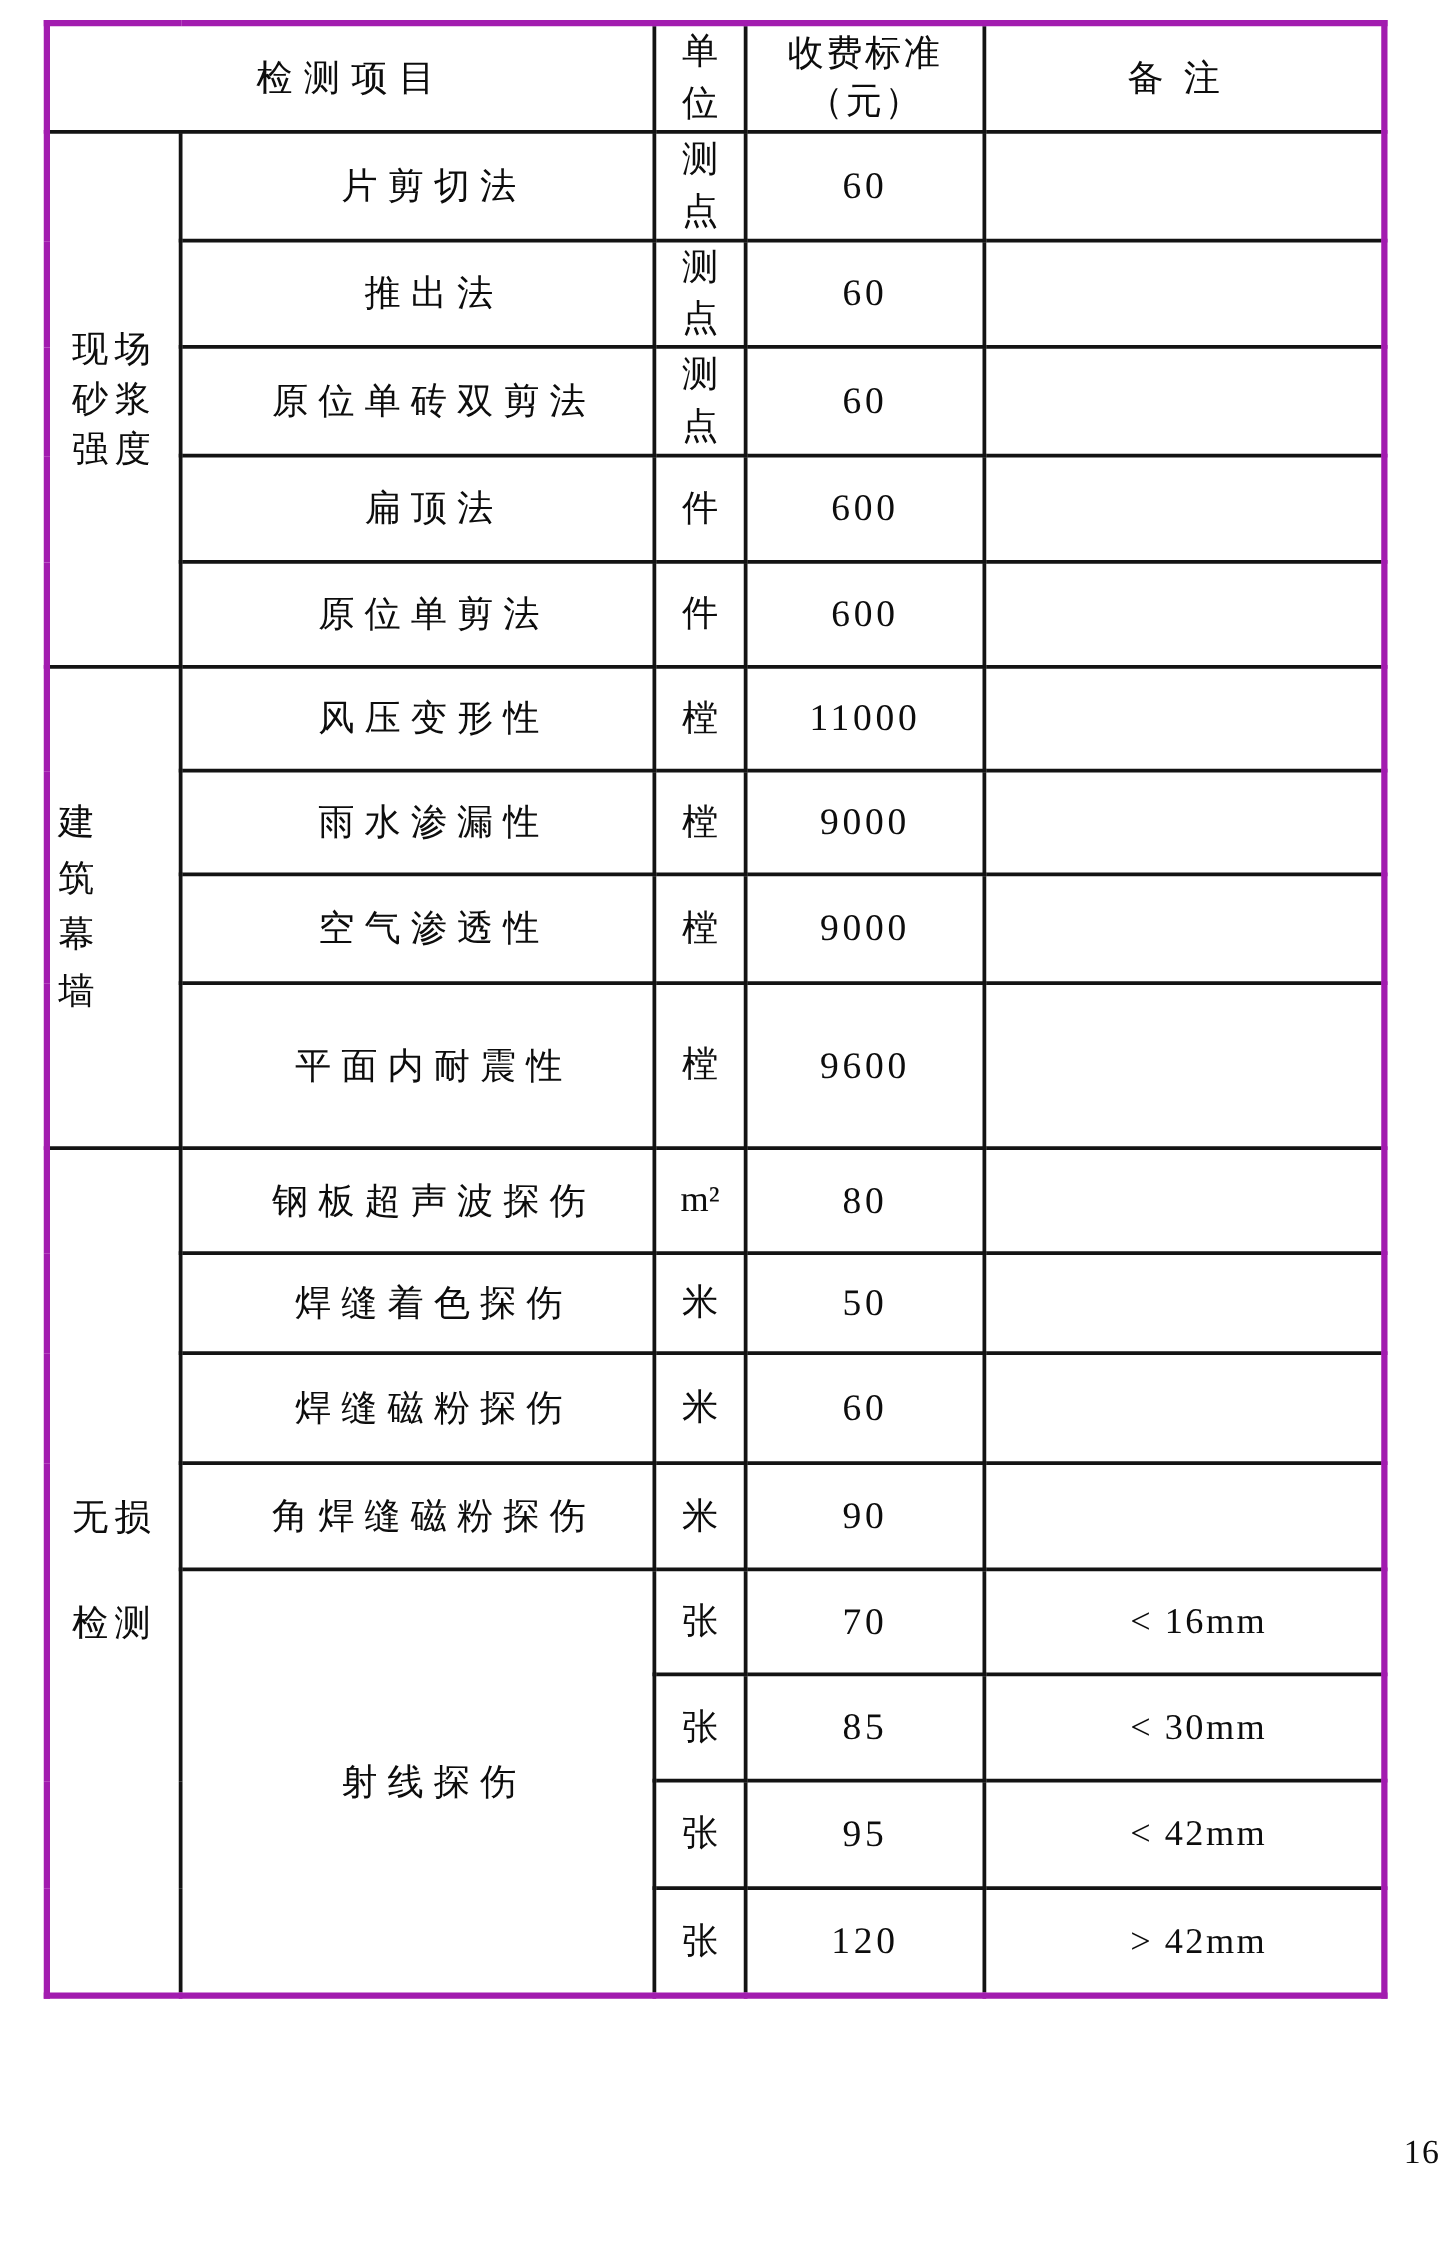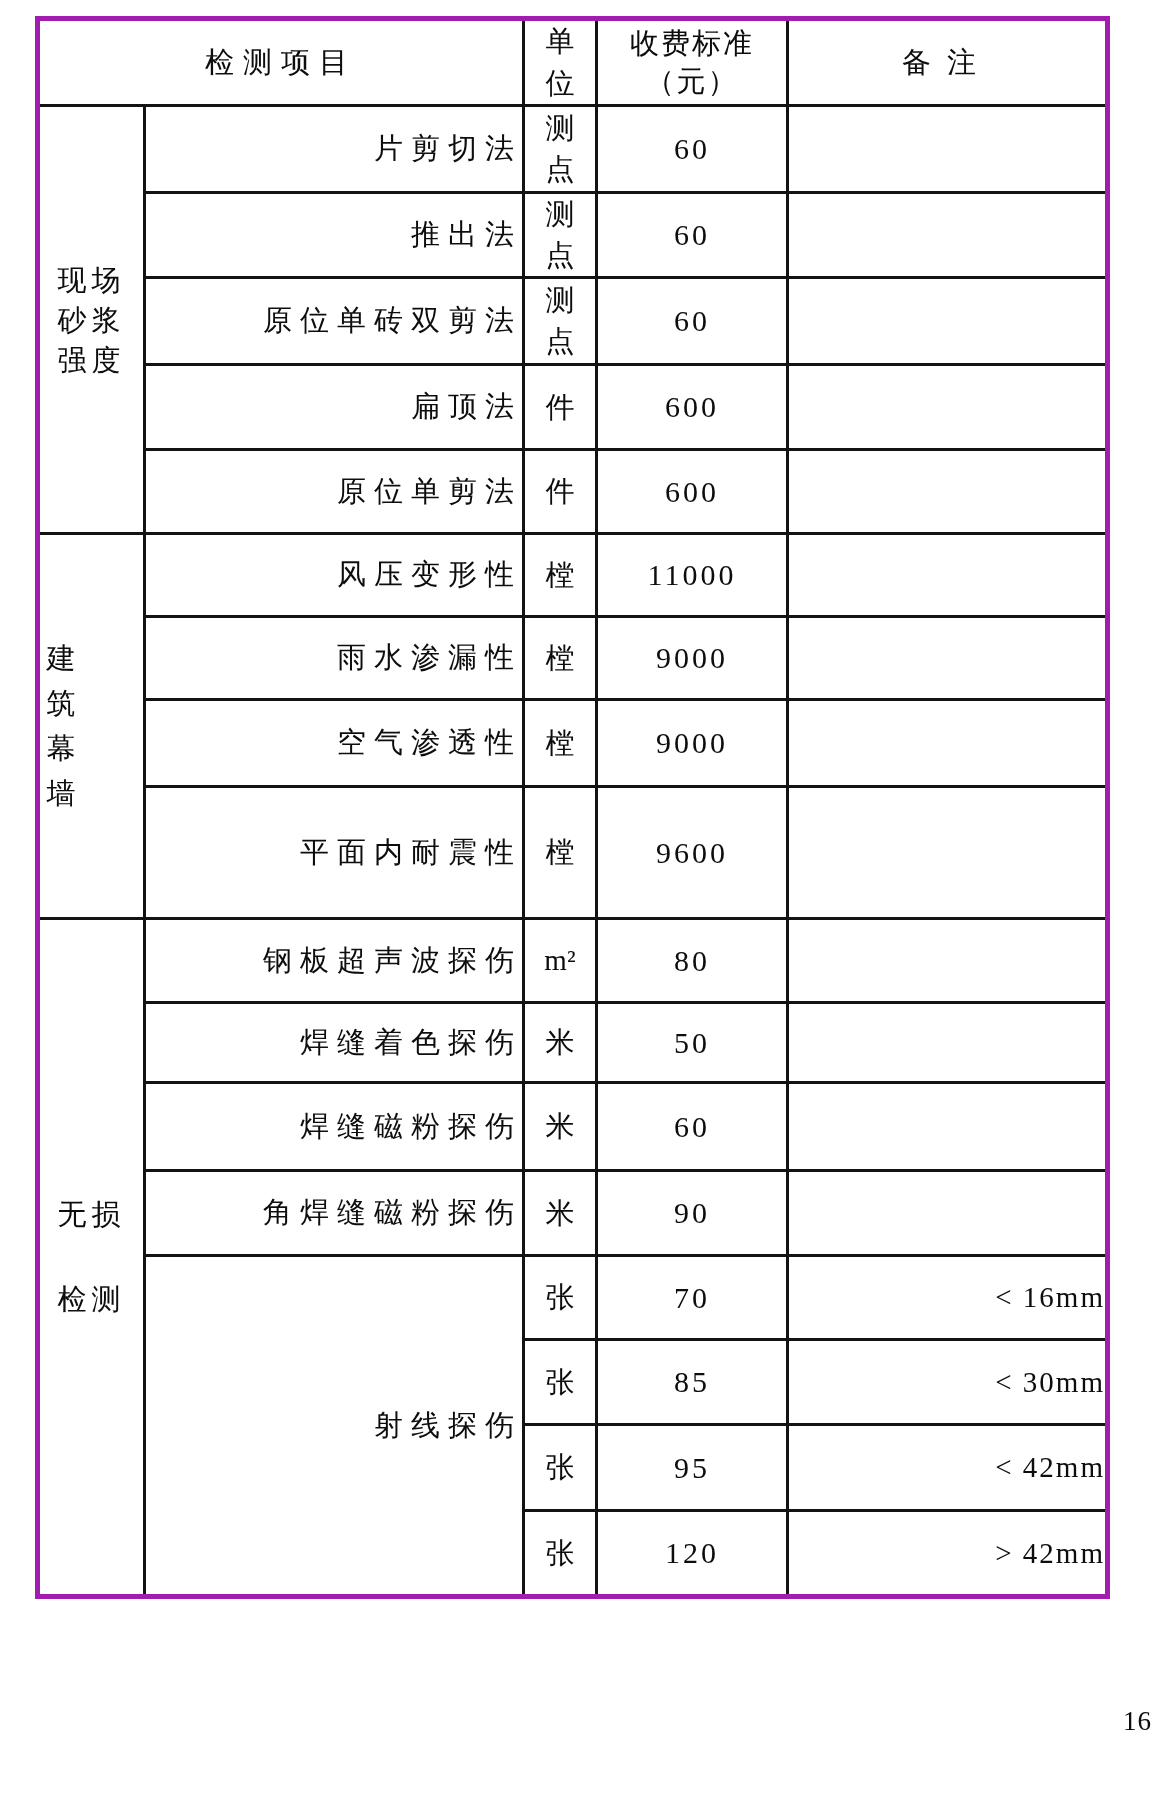--- a/index.html
+++ b/index.html
@@ -25,27 +25,27 @@
   
   .hdr-item{letter-spacing:9px;}
   .hdr-fee span{display:block;line-height:1.3;letter-spacing:2px;text-align:center;}
   .hdr-remark{letter-spacing:16px;}
   
   .glabel{margin:0 auto;word-break:break-all;text-align:left;}
   .g1{width:68px;letter-spacing:5px;line-height:1.38;}
   .g2{width:90px;letter-spacing:18px;line-height:1.55;}
   .g3{width:68px;letter-spacing:5px;line-height:2.95;}
   
-  .item{text-align:right;padding-left:26px;letter-spacing:8px;}
+  .item{text-align:center;padding-left:26px;letter-spacing:8px;}
   
   .unit-inner{width:48px;margin:0 auto;word-break:break-all;line-height:1.42;}
   
   .fee{font-size:30px;letter-spacing:3px;text-align:center;}
   
-  .remark{text-align:right;padding-left:24px;letter-spacing:2px;}
+  .remark{text-align:center;padding-left:24px;letter-spacing:2px;}
   .page-num{
     position:absolute;top:1706px;left:0;width:1152px;
     text-align:right;font-size:27px;letter-spacing:1px;
   }
 </style>
 </head>
 <body>
 
 <table class="fee-table">
   <colgroup>

